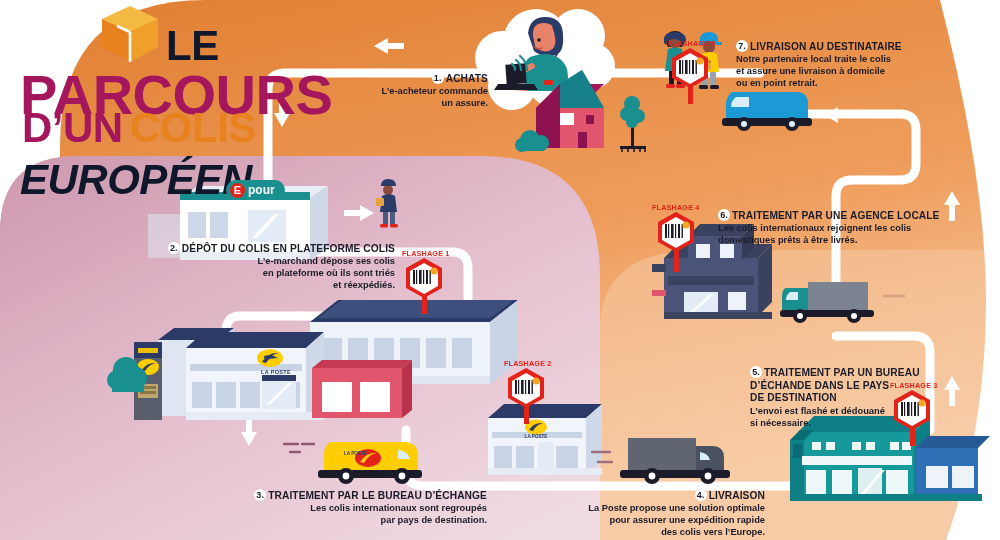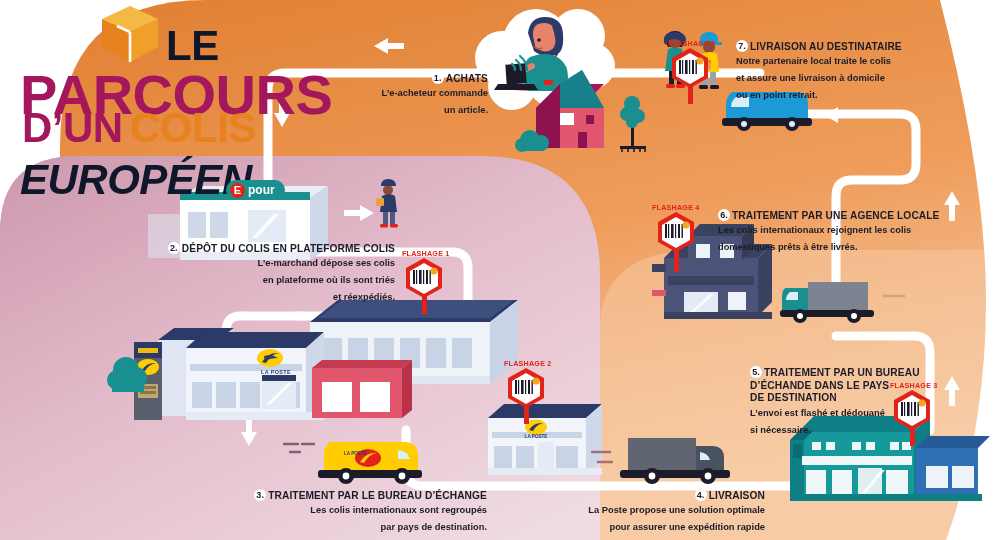--- a/index.html
+++ b/index.html
@@ -12,21 +12,21 @@
   }
   #stage { position:absolute; inset:0; width:1000px; height:540px; overflow:hidden; }
   #bg { position:absolute; inset:0; }
   .txt { position:absolute; }
   .step-title {
     font-size:10.2px; font-weight:bold; color:#1b1b29;
     letter-spacing:.1px; line-height:12.4px; white-space:nowrap;
   }
   .step-body {
     font-size:9.3px; font-weight:bold; color:#1b1b29;
-    line-height:17px;
+    line-height:12px;
   }
   .flash-label {
     position:absolute; font-size:7.2px; font-weight:bold;
     color:#e2231a; letter-spacing:.2px; white-space:nowrap;
   }
   .r { text-align:right; }
   .l { text-align:left; }
   .title-word { position:absolute; font-weight:bold; letter-spacing:-.5px; }
   .bullet-num {
     display:inline-block; width:12px; height:12px; border-radius:50%;
@@ -570,21 +570,21 @@
     <span style="width:15px;height:15px;border-radius:50%;background:#e2231a;color:#fff;
                  font-size:11px;font-weight:bold;line-height:15px;text-align:center;">E</span>
     <span style="color:#fff;font-size:12px;font-weight:bold;">pour</span>
   </div>
 
   <div class="txt r" style="left:328px; top:72px; width:160px;">
     <div class="step-title" style="text-align:right;">
       <span class="bullet-num">1.</span><span>ACHATS</span>
     </div>
     <div class="step-body" style="text-align:right; white-space:pre-line;">L’e-acheteur commande
-un article.</div>
+un assure.</div>
   </div>
 
   <div class="txt r" style="left:150px; top:242px; width:245px;">
     <div class="step-title" style="text-align:right;">
       <span class="bullet-num">2.</span><span>DÉPÔT DU COLIS EN PLATEFORME COLIS</span>
     </div>
     <div class="step-body" style="text-align:right; white-space:pre-line;">L’e-marchand dépose ses colis
 en plateforme où ils sont triés
 et réexpédiés.</div>
   </div>

